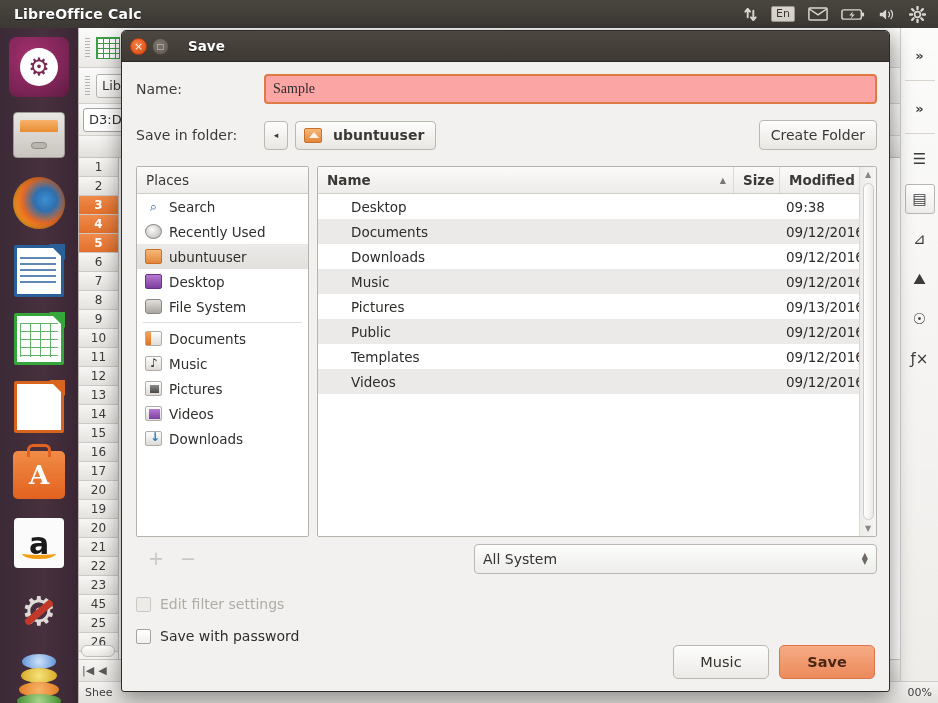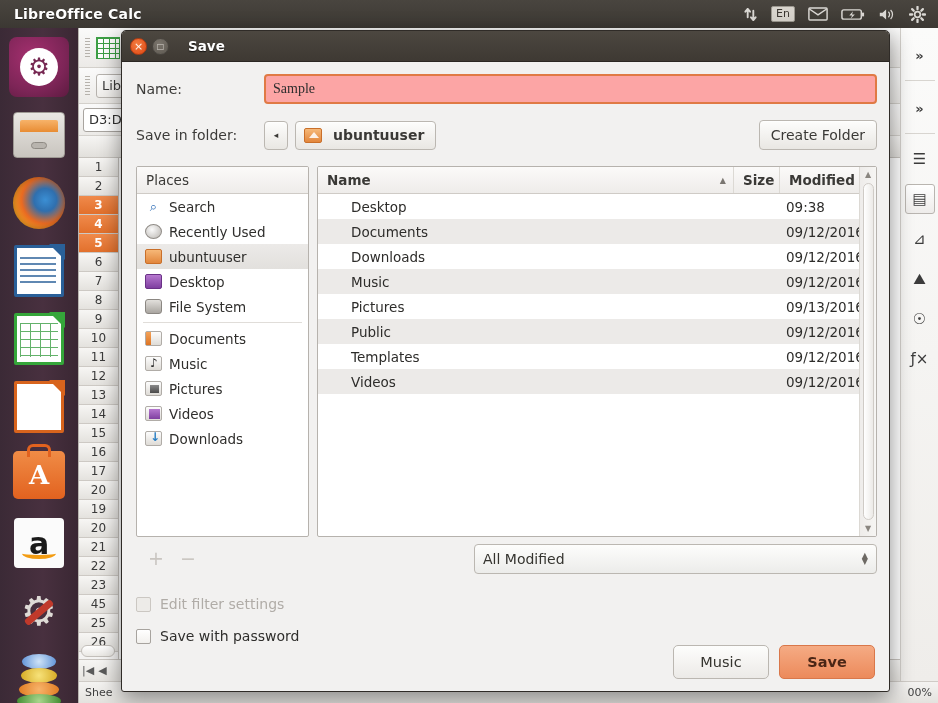--- a/index.html
+++ b/index.html
@@ -676,21 +676,21 @@
           </div>
         </div>
       </div>
 
       <div id="below-panes">
         <div id="pm-btns">
           <span>+</span>
           <span>−</span>
         </div>
         <div id="format-select">
-          <span>All Modified</span>
+          <span>All System</span>
           <span class="spin">
             <span>▲</span>
               <span>▼</span>
           </span>
         </div>
       </div>
 
       <div class="chk-row first disabled">
         <span class="chkbox"></span>
         <span>Edit filter settings</span>

